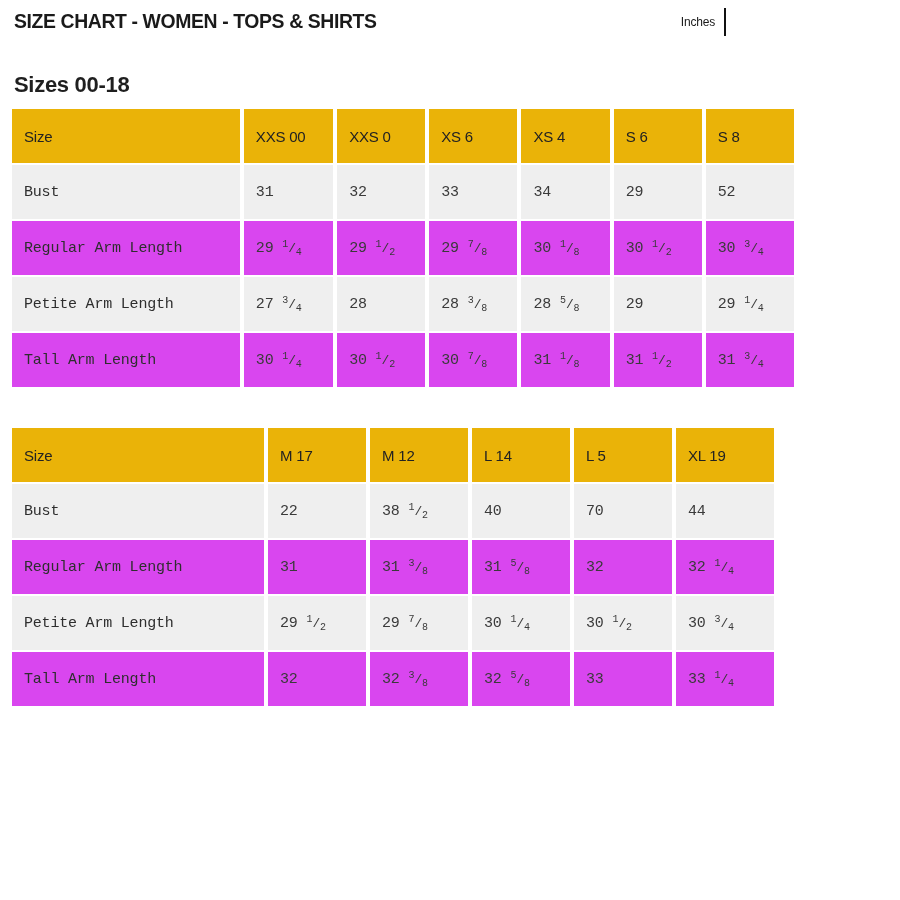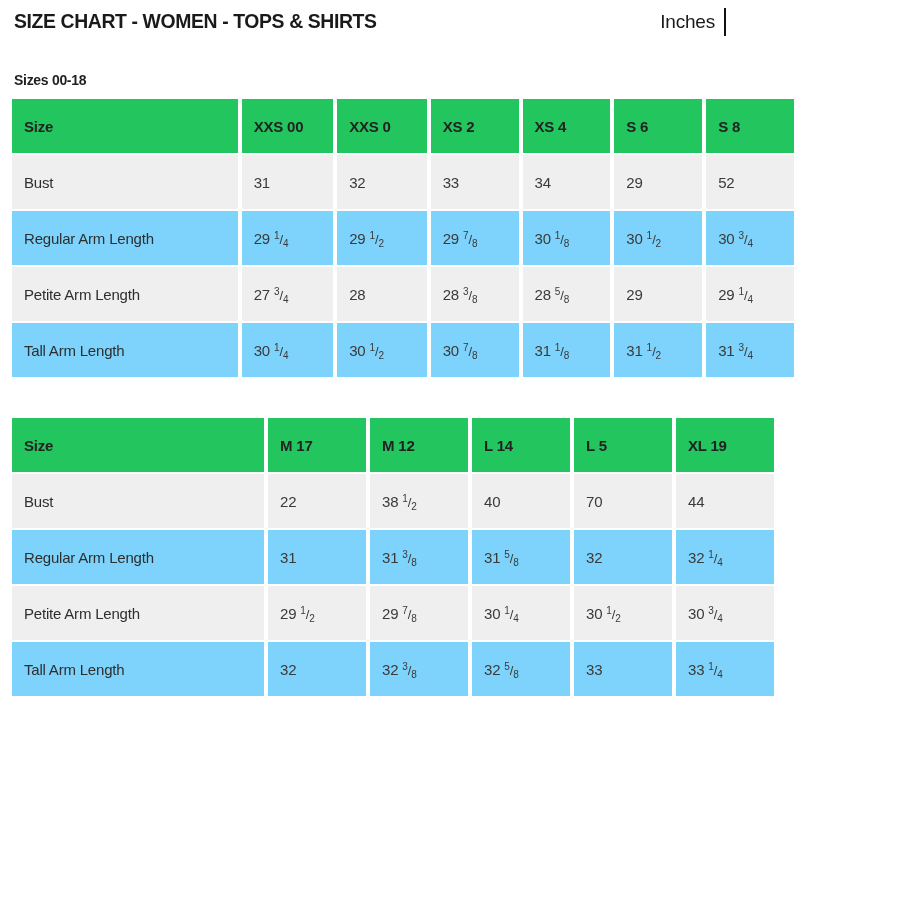--- a/index.html
+++ b/index.html
@@ -28,34 +28,34 @@
     margin: 4px 0 0 2px;
     transform: scaleX(0.97);
     transform-origin: left center;
   }
   .unit-toggle {
     display: flex;
     align-items: center;
     margin-top: 2px;
   }
   .unit-label {
-    font-size: 19px;
+    font-size: 12px;
     letter-spacing: -0.2px;
     color: #1a1a1a;
     cursor: pointer;
   }
   .unit-divider {
     width: 2px;
     height: 28px;
     background: #111111;
     margin-left: 9px;
   }
 
   .subtitle {
-    font-size: 14px;
+    font-size: 22px;
     font-weight: 700;
     letter-spacing: -0.3px;
     color: #1f1f1f;
     margin: 36px 0 0 2px;
   }
 
   table {
     border-collapse: separate;
     border-spacing: 4px 2px;
     table-layout: fixed;
@@ -68,29 +68,29 @@
     height: 54px;
     padding: 0 4px 0 12px;
     text-align: left;
     vertical-align: middle;
     font-size: 15px;
     letter-spacing: -0.2px;
     overflow: hidden;
     white-space: nowrap;
   }
   thead th {
-    background: #22c55e;
-    font-weight: 700;
+    background: #eab308;
+    font-weight: 400;
     color: #222222;
     margin-top: 32px;
   }
-  tbody td { color: #3a3a3a; font-weight: 400; }
+  tbody td { color: #3a3a3a; font-weight: 400; font-family: Liberation Mono, monospace; }
   tbody td.label-col { color: #2e2e2e; }
   tbody tr.light td { background: #efefef; }
-  tbody tr.dark td { background: #7dd3fc; }
+  tbody tr.dark td { background: #d946ef; }
 
   .frac { white-space: nowrap; font-size: 13px; }
   .frac .num { font-size: 10px; position: relative; top: -5px; letter-spacing: 0; }
   .frac .den { font-size: 10px; position: relative; top: 3px; letter-spacing: 0; }
 </style>
 </head>
 <body>
 
 <div class="page">
 
@@ -112,21 +112,21 @@
         <col style="width: 100px;">
         <col style="width: 100px;">
         <col style="width: 100px;">
         <col style="width: 100px;">
       </colgroup>
       <thead>
         <tr>
           <th class="label-col">Size</th>
           <th>XXS 00</th>
           <th>XXS 0</th>
-          <th>XS 2</th>
+          <th>XS 6</th>
           <th>XS 4</th>
           <th>S 6</th>
           <th>S 8</th>
         </tr>
       </thead>
       <tbody>
         <tr class="light">
           <td class="label-col">Bust</td>
           <td>31</td>
           <td>32</td>

